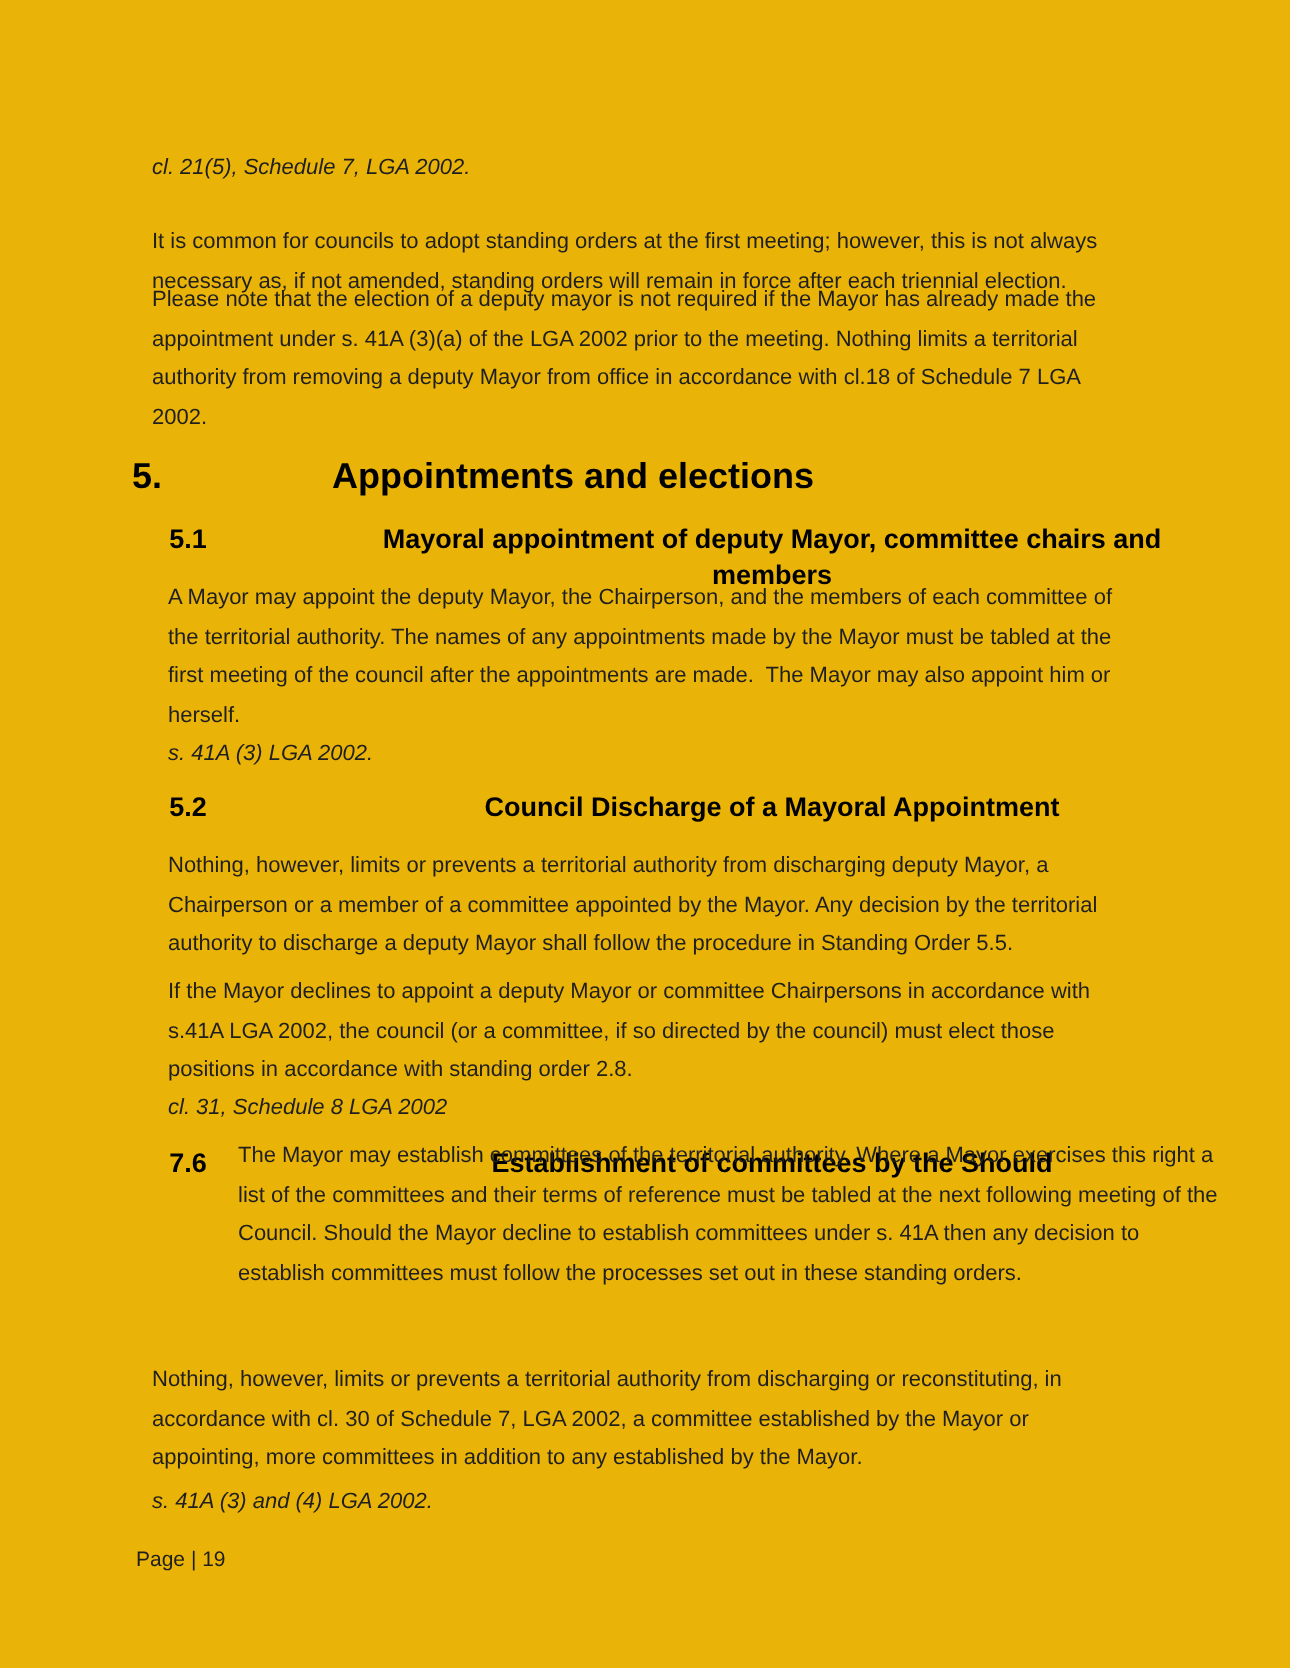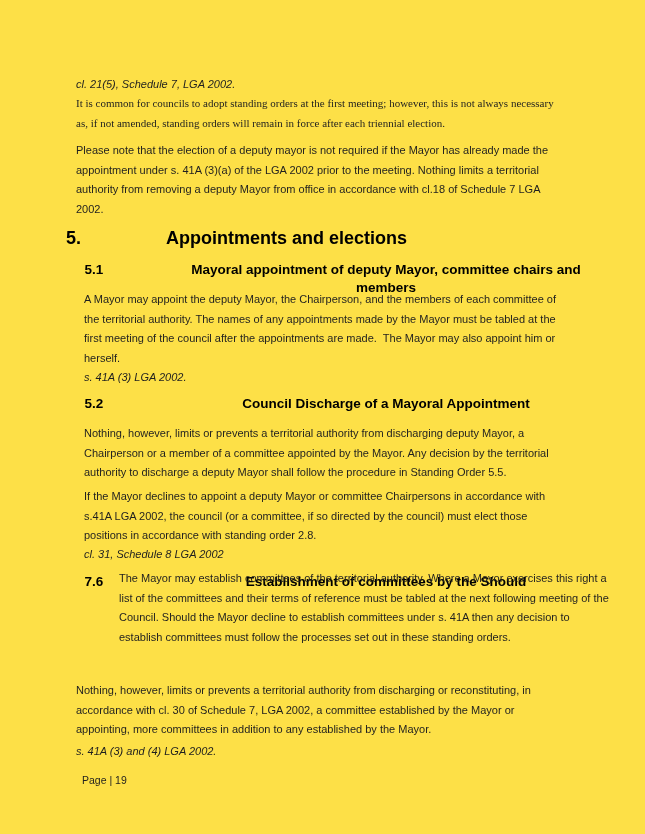--- a/index.html
+++ b/index.html
@@ -4,21 +4,21 @@
 <style>
   html, body {
     margin: 0;
     padding: 0;
     background: #ffffff;
   }
   .page {
     position: relative;
     width: 645px;
     height: 834px;
-    background: #fde047;
+    background: #eab308;
     font-family: "Liberation Sans", sans-serif;
     color: #1f1f1f;
     overflow: hidden;
   }
   .block {
     position: absolute;
   }
   .body-text {
     font-size: 11px;
     line-height: 19.5px;
@@ -51,38 +51,38 @@
   .heading-num {
     flex: 0 0 56px;
   }
   .heading-title {
     flex: 1 1 auto;
     margin-left: 44px;
   }
 
   
   .pos-cite-intro  { top: 75px; }
-  .pos-para-i1     { top: 94px; font-family: Liberation Serif, serif; }
+  .pos-para-i1     { top: 112px; }
   .pos-para-i2     { top: 141px; }
   .pos-h1          { top: 226px; }
   .pos-h2-51       { top: 261px; }
   .pos-para-51     { top: 290px; }
   .pos-cite-51     { top: 368px; }
   .pos-h2-52       { top: 395px; }
   .pos-para-52a    { top: 424px; }
   .pos-para-52b    { top: 487px; }
   .pos-cite-52     { top: 545px; }
   .pos-h2-53       { top: 573px; }
   .pos-para-53a    { top: 569px; margin-left: 43px; }
   .pos-para-53b    { top: 681px; }
   .pos-cite-53     { top: 742px; }
 
   .footer {
     position: absolute;
-    left: 82px;
+    left: 68px;
     top: 772px;
     font-size: 10.5px;
     line-height: 16px;
     color: #1f1f1f;
   }
 </style>
 </head>
 <body>
 
 <div class="page">

